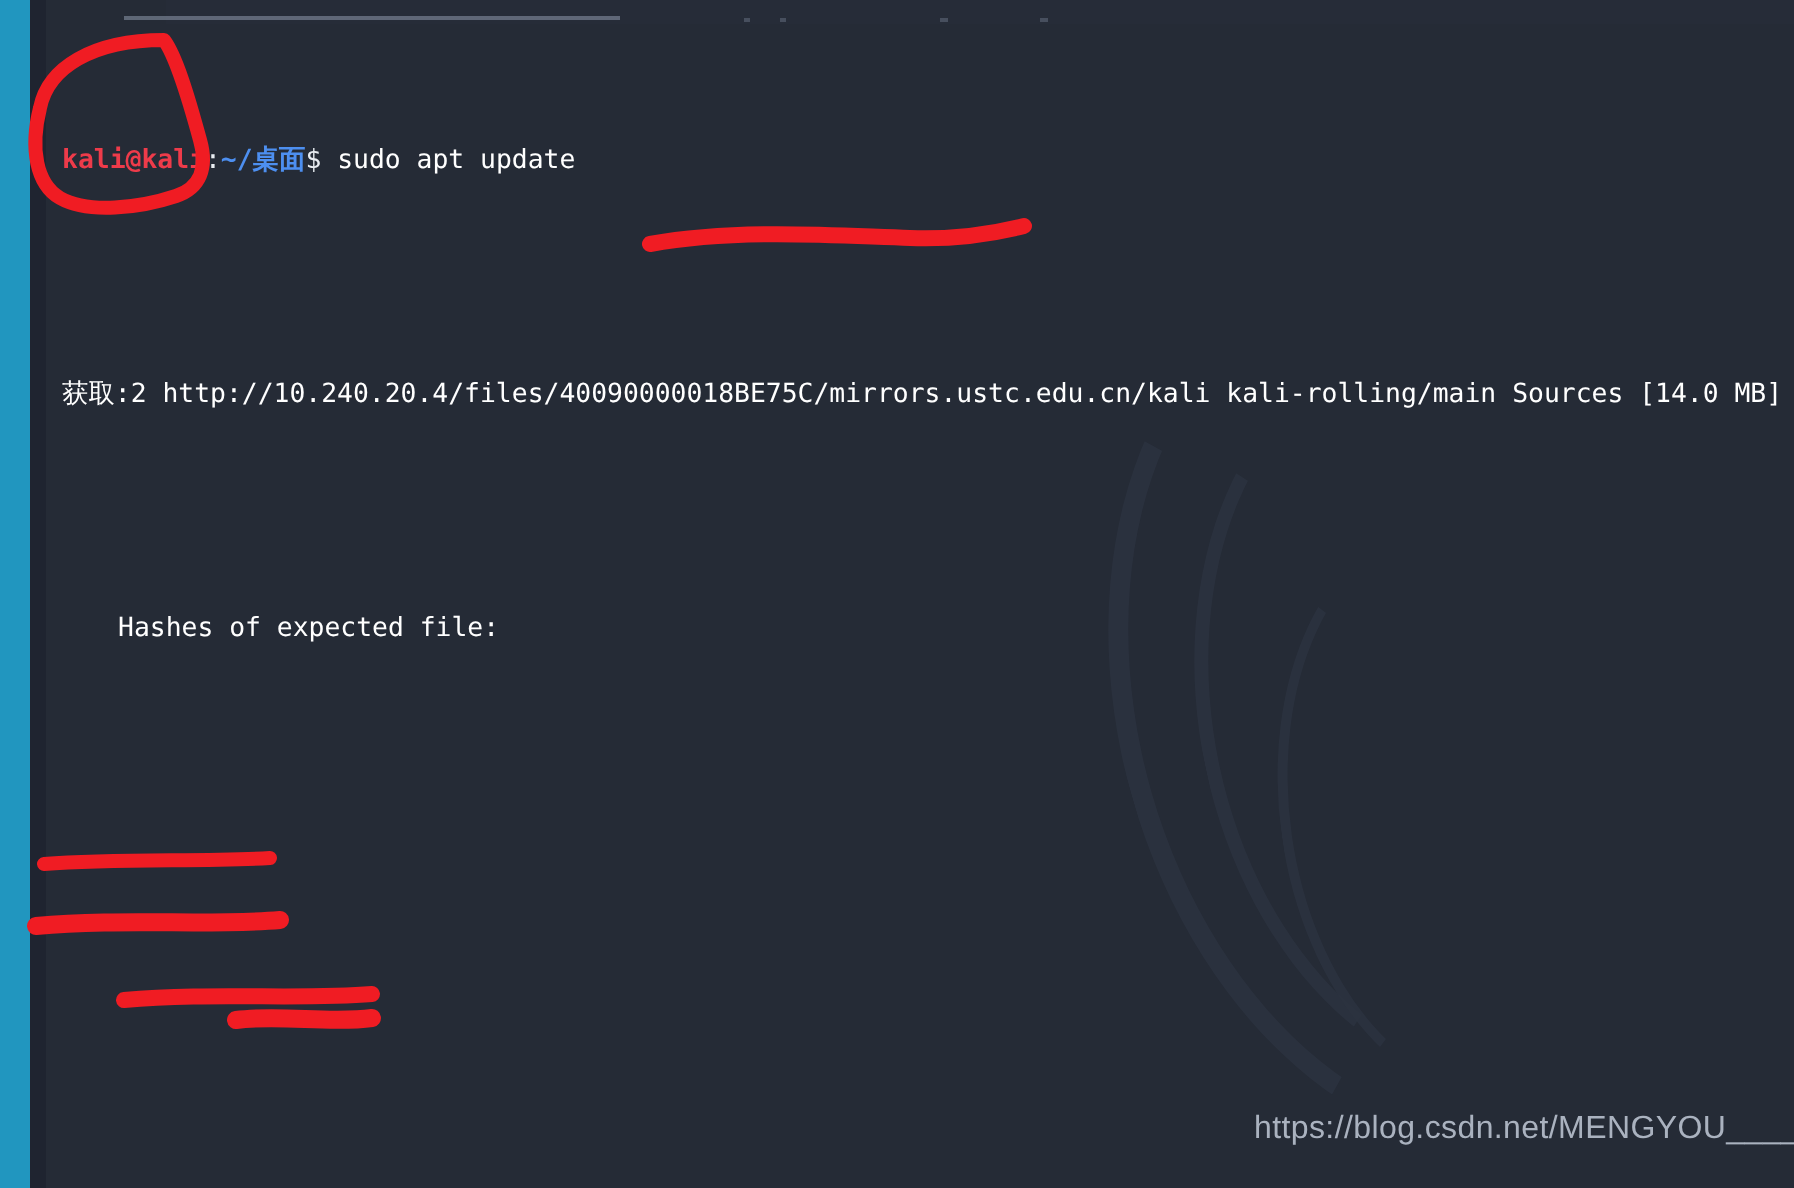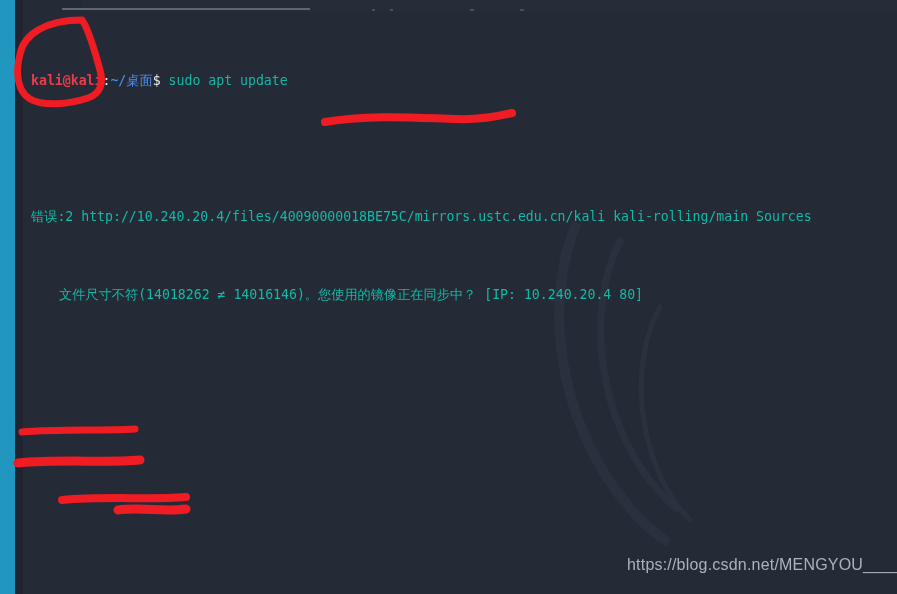--- a/index.html
+++ b/index.html
@@ -34,23 +34,23 @@
   #console{
     position:absolute;left:23px;top:12px;width:874px;height:520px;
     font-size:13.2px;line-height:19.5px;
     white-space:pre;color:#d7dce3;
   }
   .line{height:19.5px;white-space:pre;overflow:hidden;}
   .ind2{padding-left:36px;}
   .pad{padding-left:8px;}
 
   .red      {color:#ee3b4a;font-weight:bold;}
-  .blue     {color:#4d8ff0;font-weight:normal;}
+  .blue     {color:#4d8ff0;font-weight:bold;}
   .white    {color:#e8ecf1;}
-  .plain    {color:#14b8a6;}
+  .plain    {color:#ffffff;}
 
   
   #annotations{position:absolute;left:0;top:0;width:897px;height:594px;pointer-events:none;}
 
   
   #watermark{
     position:absolute;left:627px;top:556px;
     font-family:"Liberation Sans",sans-serif;
     font-size:16px;color:#aab2bf;letter-spacing:.2px;
   }
@@ -75,25 +75,25 @@
   <div class="swoosh" id="sw1"></div>
   <div class="swoosh" id="sw2"></div>
   <div class="swoosh" id="sw3"></div>
 
   <div id="console">
 
     <div class="line pad"><span class="red">kali@kali</span><span class="white">:</span><span class="blue">~/桌面</span><span class="white">$</span><span class="plain"> sudo apt update</span></div>
 
 
 
+    <div class="line pad"><span class="plain">获取:2 </span><span class="plain">http://10.240.20.4/files/40090000018BE75C/mirrors.ustc.edu.cn/kali kali-rolling/main Sources [14.0 MB]</span></div>
 
-    <div class="line pad"><span class="plain">错误:2 </span><span class="plain">http://10.240.20.4/files/40090000018BE75C/mirrors.ustc.edu.cn/kali kali-rolling/main Sources</span></div>
 
-    <div class="line ind2"><span class="plain">文件尺寸不符(14018262 ≠ 14016146)。您使用的镜像正在同步中？ [IP: 10.240.20.4 80]</span></div>
 
+    <div class="line ind2"><span class="plain">Hashes of expected file:</span></div>
     
     
     
     
     
 
     
     
     
     

